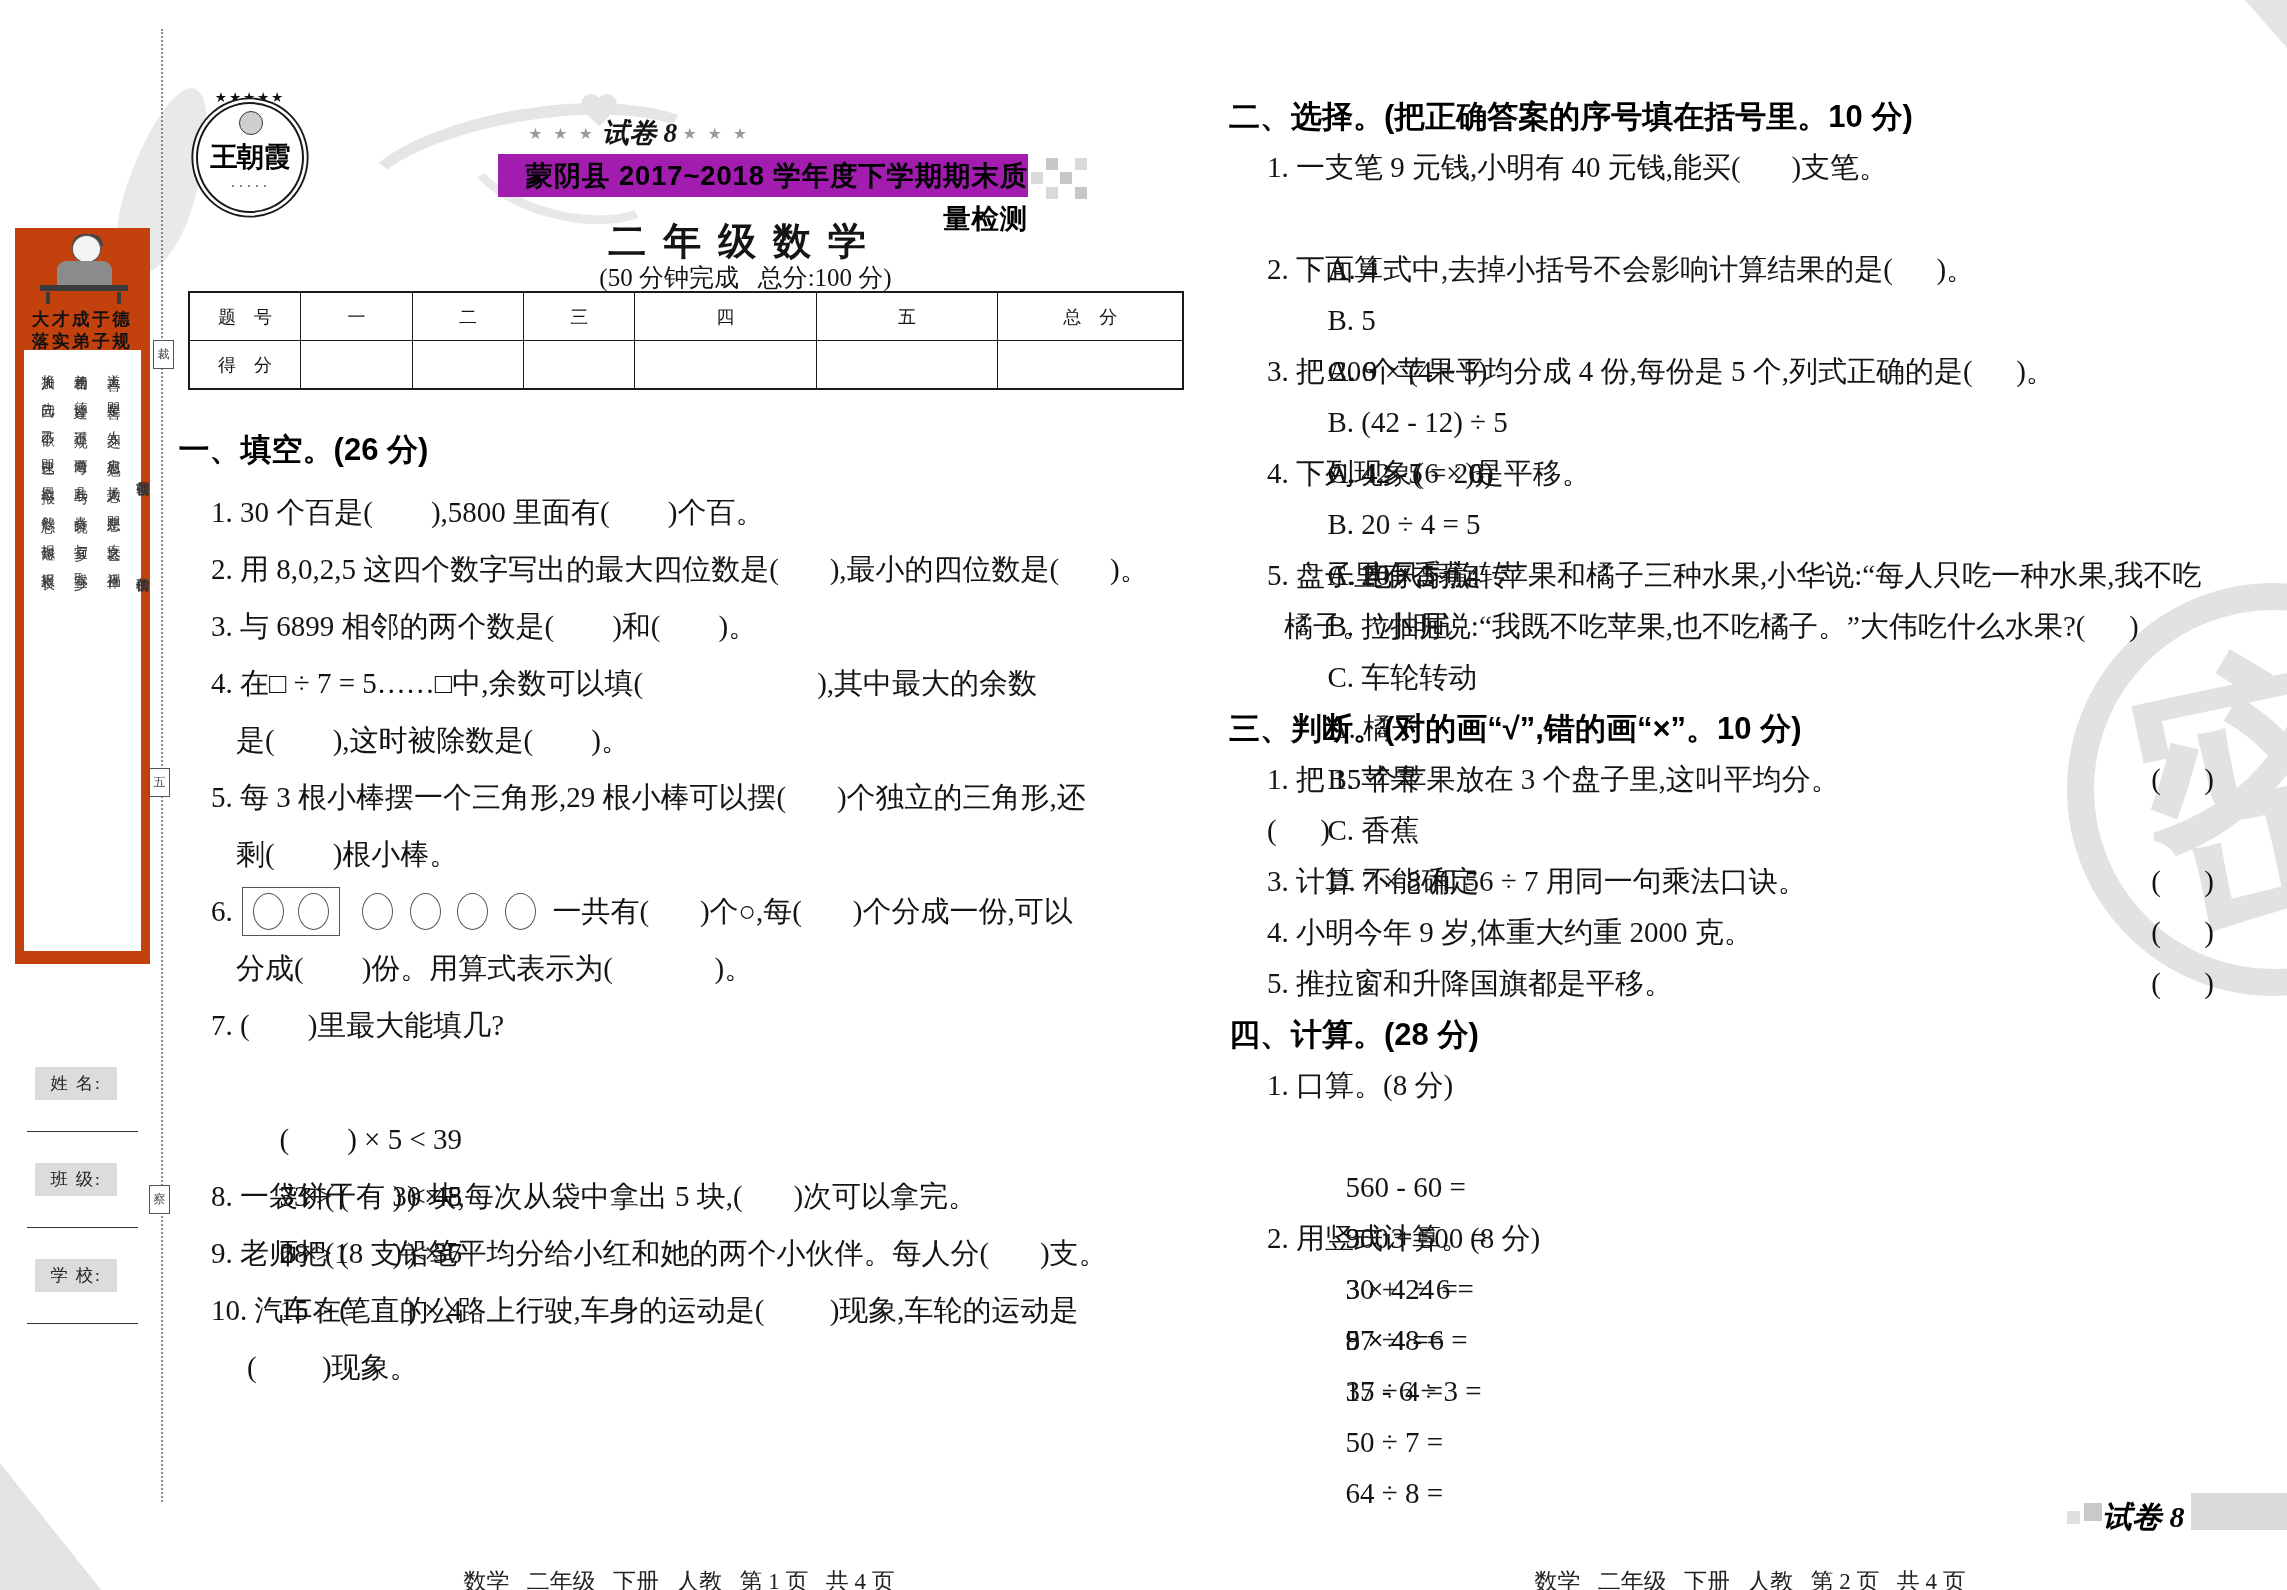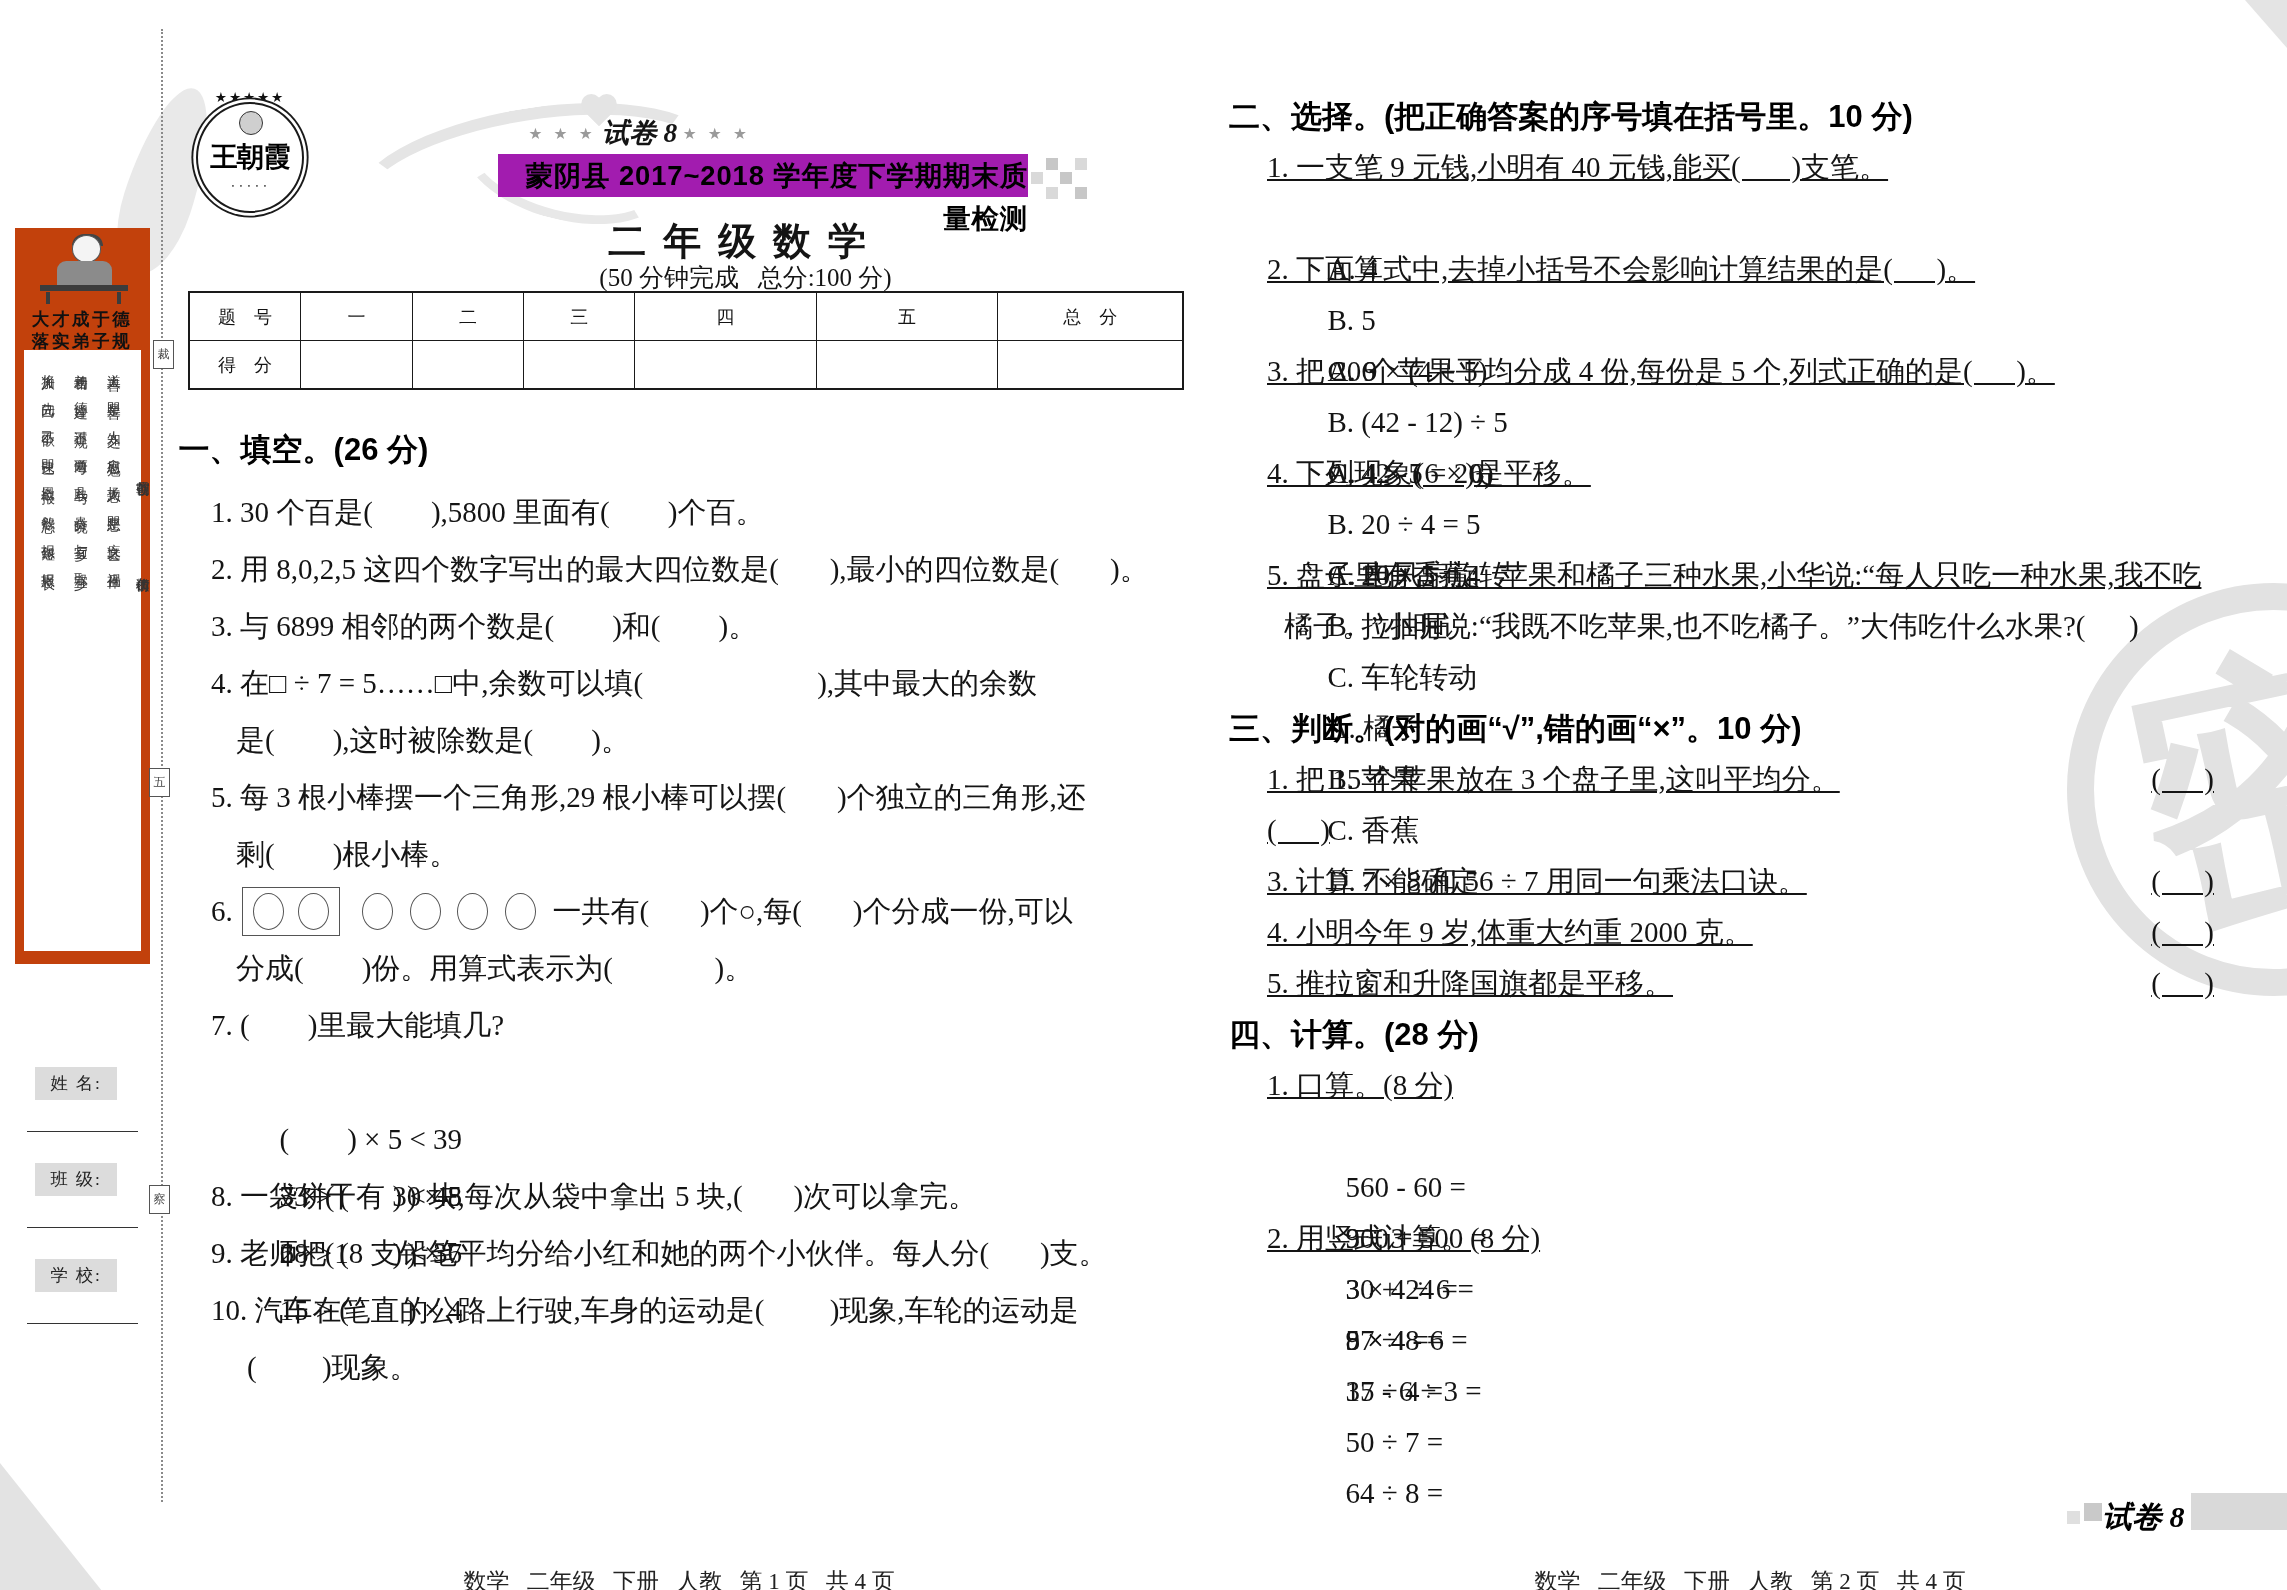--- a/index.html
+++ b/index.html
@@ -112,21 +112,21 @@
   .circ.free{margin-left:16.4px;}
   .q6text{margin-left:17px;}
   .footer{position:absolute;top:1566px;font-size:23px;white-space:pre;text-align:center;color:#222;}
   .footer-left{left:0;width:1010px;}
   
   .page-right{position:absolute;left:1229px;top:0;width:1042px;height:1481px;z-index:2;}
   .rp-flow{position:absolute;left:0;top:91px;width:1042px;}
   .rline{height:51px;line-height:51px;font-size:29px;white-space:pre;}
   .rline.title{font-family:"Liberation Sans","DejaVu Sans",sans-serif;font-weight:bold;
     font-size:31px;color:#000;white-space:normal;}
-  .rpl{padding-left:38px;text-decoration:underline;} .rpl2{padding-left:55px;}
+  .rpl{padding-left:38px;} .rpl2{padding-left:55px;}
   .opts span.o1{display:inline-block;width:311px;}
   .opts span.o2{display:inline-block;width:311px;}
   .opts5 span.p1{display:inline-block;width:233px;}
   .opts5 span.p2{display:inline-block;width:260px;}
   .opts5 span.p3{display:inline-block;width:311px;}
   .jrow{display:flex;justify-content:space-between;padding-right:57px;text-align:center;}
   .calcrow span.k1{display:inline-block;width:238px;}
   .calcrow span.k2{display:inline-block;width:247px;}
   .calcrow span.k3{display:inline-block;width:228px;}
   .calcrow{padding-left:73px;}

